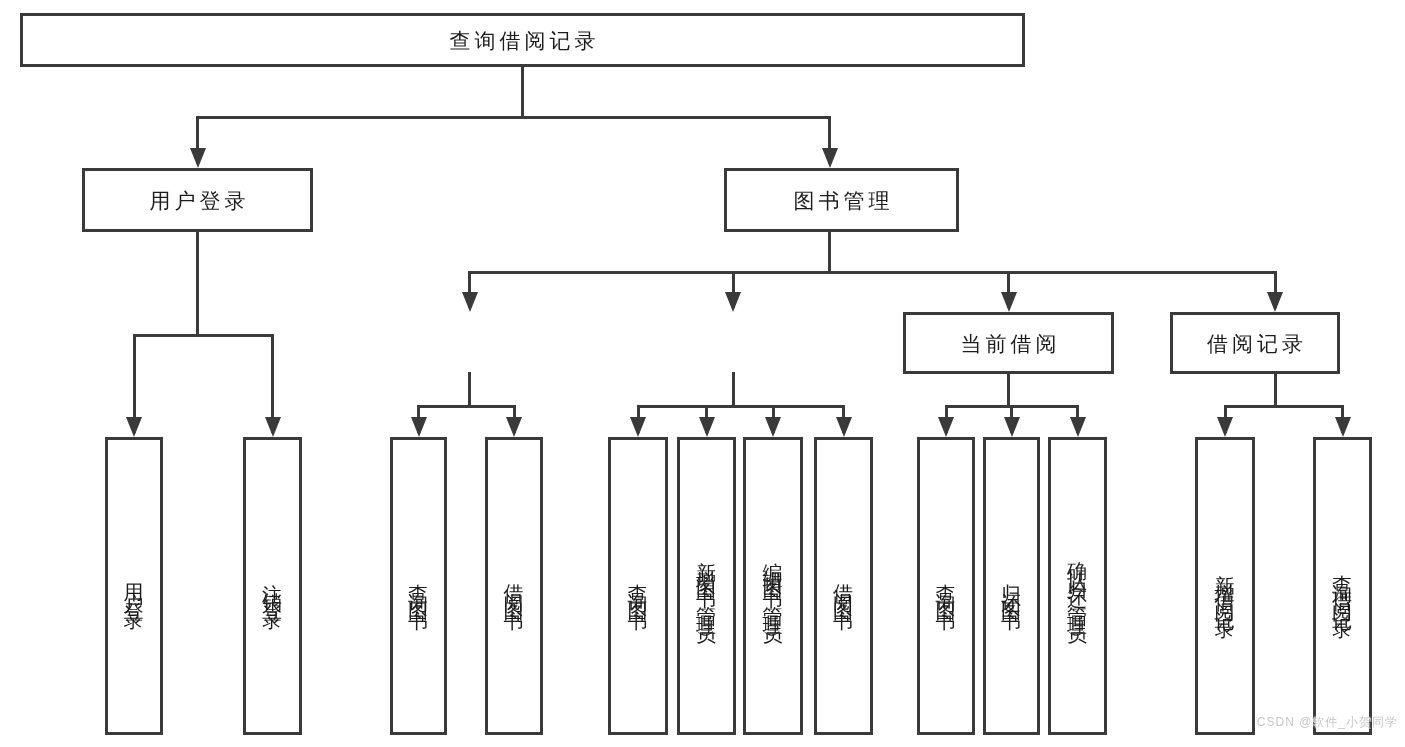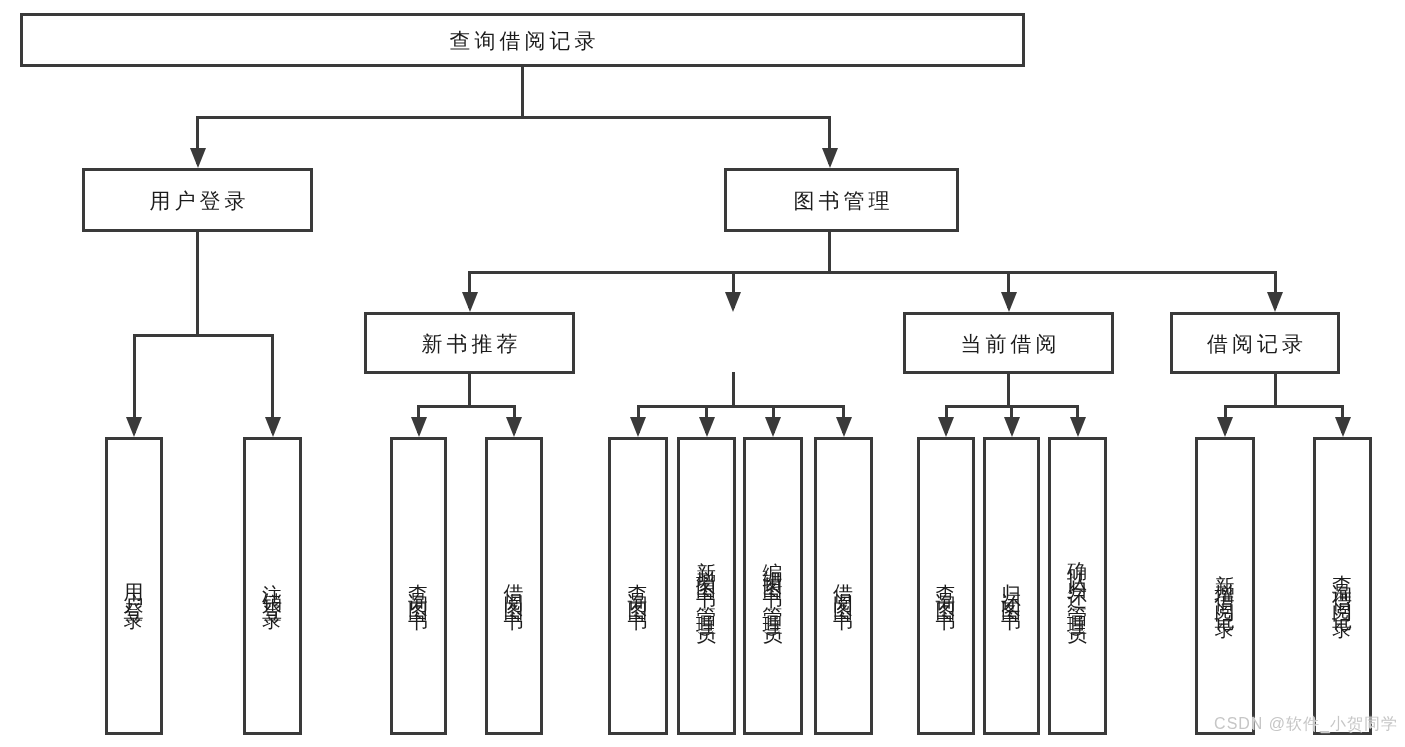--- a/index.html
+++ b/index.html
@@ -50,21 +50,21 @@
     height: 0;
     border-left: 8px solid transparent;
     border-right: 8px solid transparent;
     border-top: 20px solid var(--line, #3a3a3a);
     z-index: 3;
   }
   .watermark {
     position: absolute;
     right: 7px;
     top: 714px;
-    font-size: 16px;
+    font-size: 12px;
     letter-spacing: 1px;
     color: var(--wm, #c6c6c6);
     text-shadow: 0 0 2px rgba(255,255,255,0.9), 1px 1px 0 rgba(255,255,255,0.7);
     z-index: 10;
     white-space: nowrap;
   }
 </style>
 </head>
 <body>
 
@@ -118,21 +118,20 @@
     <div class="arrow" style="left: 1069.5px; top: 417px;"></div>
     <div class="edge" style="left: 1273.5px; top: 372px; width: 3px; height: 35.5px;"></div>
     <div class="edge" style="left: 1223.5px; top: 404.5px; width: 120.5px; height: 3px;"></div>
     <div class="edge" style="left: 1223.5px; top: 406px; width: 3px; height: 27px;"></div>
     <div class="arrow" style="left: 1217px; top: 417px;"></div>
     <div class="edge" style="left: 1341px; top: 406px; width: 3px; height: 27px;"></div>
     <div class="arrow" style="left: 1334.5px; top: 417px;"></div>
     <div class="node" style="left: 20px; top: 13px; width: 1005px; height: 54px;">查询借阅记录</div>
     <div class="node" style="left: 82px; top: 168px; width: 231px; height: 64px;">用户登录</div>
     <div class="node" style="left: 712px; top: 168px; width: 235px; height: 64px; margin-left: 12px;">图书管理</div>
-    <div class="node" style="left: 364px; top: 312px; width: 211px; height: 62px;">新书推荐</div>
     <div class="node" style="left: 903px; top: 312px; width: 211px; height: 62px;">当前借阅</div>
     <div class="node" style="left: 1170px; top: 312px; width: 170px; height: 62px;">借阅记录</div>
     <div class="node vertical" style="left: 105px; top: 437px; width: 58px; height: 298px;">用户登录</div>
     <div class="node vertical" style="left: 243px; top: 437px; width: 59px; height: 298px;">注销登录</div>
     <div class="node vertical" style="left: 390px; top: 437px; width: 57px; height: 298px;">查询图书</div>
     <div class="node vertical" style="left: 485px; top: 437px; width: 58px; height: 298px;">借阅图书</div>
     <div class="node vertical" style="left: 608px; top: 437px; width: 60px; height: 298px;">查询图书</div>
     <div class="node vertical" style="left: 677px; top: 437px; width: 59px; height: 298px;">新增图书（管理员）</div>
     <div class="node vertical" style="left: 743px; top: 437px; width: 60px; height: 298px;">编辑图书（管理员）</div>
     <div class="node vertical" style="left: 814px; top: 437px; width: 59px; height: 298px;">借阅图书</div>

